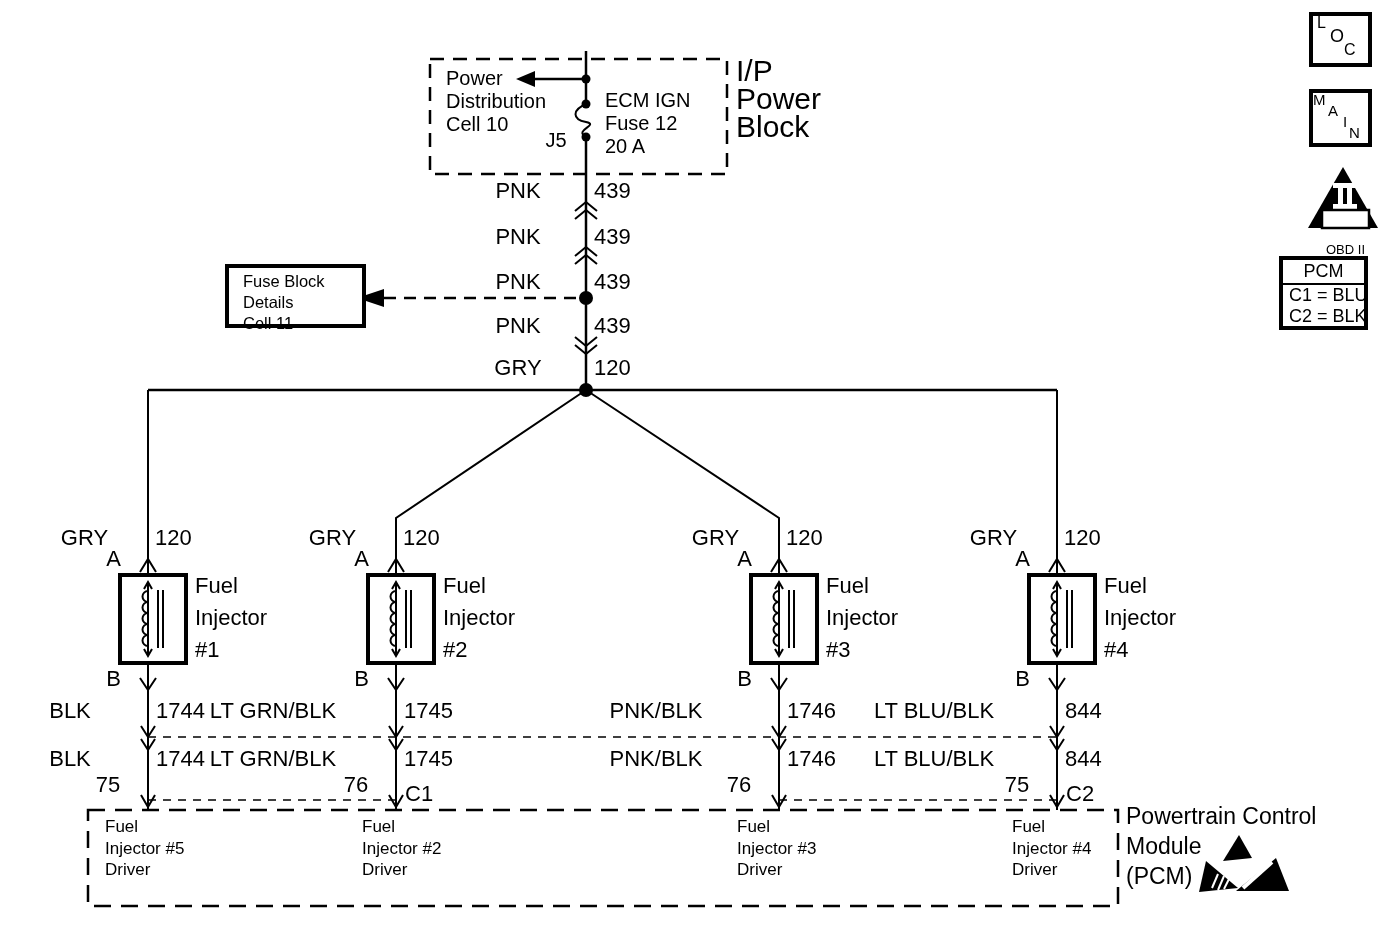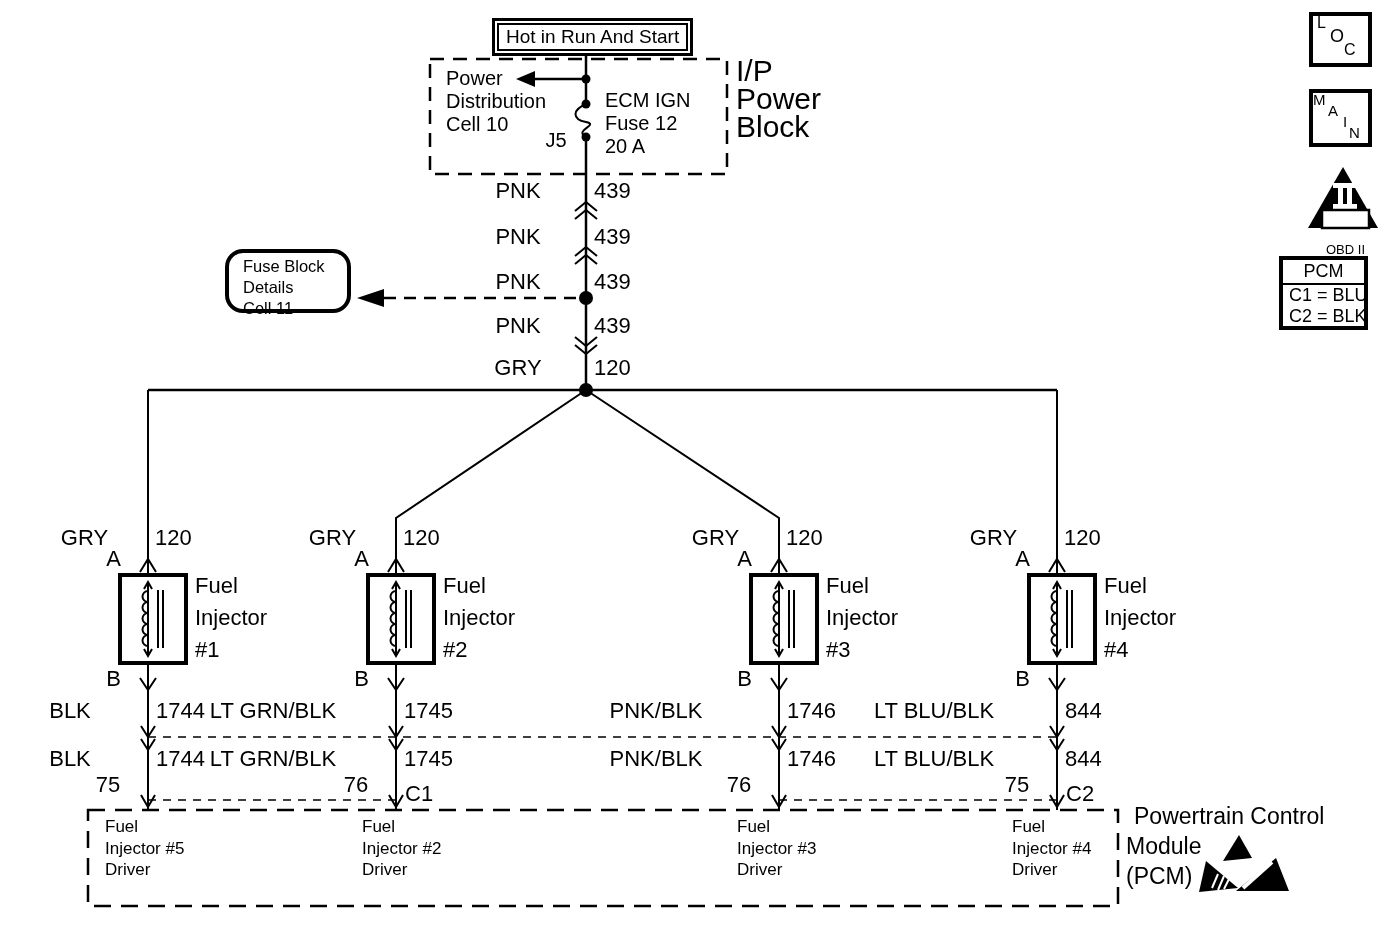--- a/index.html
+++ b/index.html
@@ -154,23 +154,20 @@
   <g>
     <polygon points="1343,167 1308,228 1378,228" class="blk"></polygon>
     <rect x="1333" y="183" width="24" height="5" fill="#fff"></rect>
     <rect x="1338" y="188" width="5" height="16" fill="#fff"></rect>
     <rect x="1347" y="188" width="5" height="16" fill="#fff"></rect>
     <rect x="1333" y="204" width="24" height="5" fill="#fff"></rect>
     <rect x="1322" y="210" width="47" height="18" fill="#fff" stroke="#000" stroke-width="2.5"></rect>
   </g>
 </svg>
 
-<div class="hotbox-outer" style="left:492px;top:18px;">
-  <div class="hotbox-inner">Hot in Run And Start</div>
-</div>
 
 <div class="t f16" style="left:446px;top:68px;">Power</div>
 <div class="t f16" style="left:446px;top:91px;">Distribution</div>
 <div class="t f16" style="left:446px;top:114px;">Cell 10</div>
 <div class="t f16" style="left:605px;top:90px;text-align:right;">ECM IGN</div>
 <div class="t f16" style="left:605px;top:113px;">Fuse 12</div>
 <div class="t f16" style="left:605px;top:136px;">20 A</div>
 <div class="t f16 ra" style="left:535px;top:130px;width:42px;">J5</div>
 <div class="t f25" style="left:736px;top:55px;">I/P</div>
 <div class="t f25" style="left:736px;top:83px;">Power</div>
@@ -180,21 +177,21 @@
 <div class="t f22" style="left:594px;top:179px;">439</div>
 <div class="t f22 ra" style="left:458px;top:225px;width:120px;">PNK</div>
 <div class="t f22" style="left:594px;top:225px;">439</div>
 <div class="t f22 ra" style="left:458px;top:270px;width:120px;">PNK</div>
 <div class="t f22" style="left:594px;top:270px;">439</div>
 <div class="t f22 ra" style="left:458px;top:314px;width:120px;">PNK</div>
 <div class="t f22" style="left:594px;top:314px;">439</div>
 <div class="t f22 ra" style="left:458px;top:356px;width:120px;">GRY</div>
 <div class="t f22" style="left:594px;top:356px;">120</div>
 
-<div class="box4 fbd" style="left:225px;top:249px;width:103px;height:53px;padding:3px 1px 0 14px;border-radius:18px;">
+<div class="box4 fbd" style="left:225px;top:264px;width:103px;height:53px;padding:3px 16px 0 14px;">
   <div>Fuse Block</div>
   <div>Details</div>
   <div>Cell 11</div>
 </div>
 
 <div class="t f22 ra" style="left:28px;top:526px;width:113px;">GRY</div>
 <div class="t f22" style="left:155px;top:526px;">120</div>
 <div class="t f22 ra" style="left:91px;top:547px;width:45px;">A</div>
 <div class="t f22" style="left:195px;top:574px;">Fuel</div>
 <div class="t f22" style="left:195px;top:606px;">Injector</div>
@@ -261,21 +258,21 @@
   <div>Fuel</div>
   <div>Injector #3</div>
   <div>Driver</div>
 </div>
 <div class="t driver" style="left:1012px;top:816px;">
   <div>Fuel</div>
   <div>Injector #4</div>
   <div>Driver</div>
 </div>
 
-<div class="t f23" style="left:1126px;top:804px;margin-left:8px;">Powertrain Control</div>
+<div class="t f23" style="left:1126px;top:804px;">Powertrain Control</div>
 <div class="t f23" style="left:1126px;top:834px;">Module</div>
 <div class="t f23" style="left:1126px;top:864px;">(PCM)</div>
 
 <div class="box4" style="left:1309px;top:12px;width:55px;height:47px;"></div>
 <div class="t" style="left:1317px;top:15px;font-size:16px;">L</div>
 <div class="t" style="left:1330px;top:27px;font-size:18px;">O</div>
 <div class="t" style="left:1344px;top:42px;font-size:16px;">C</div>
 
 <div class="box4" style="left:1309px;top:89px;width:55px;height:50px;"></div>
 <div class="t f15" style="left:1313px;top:92px;">M</div>

